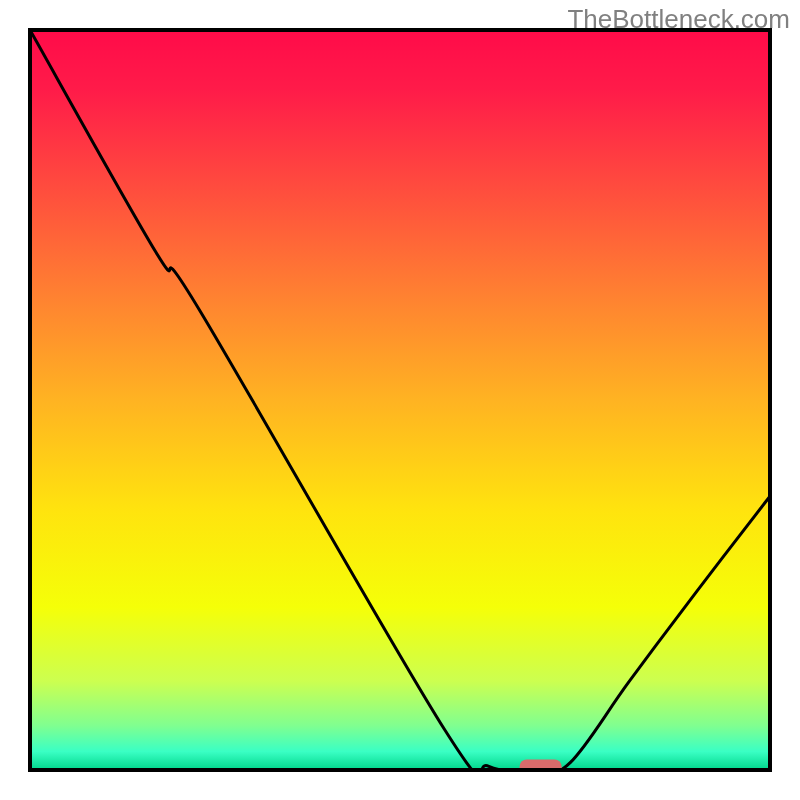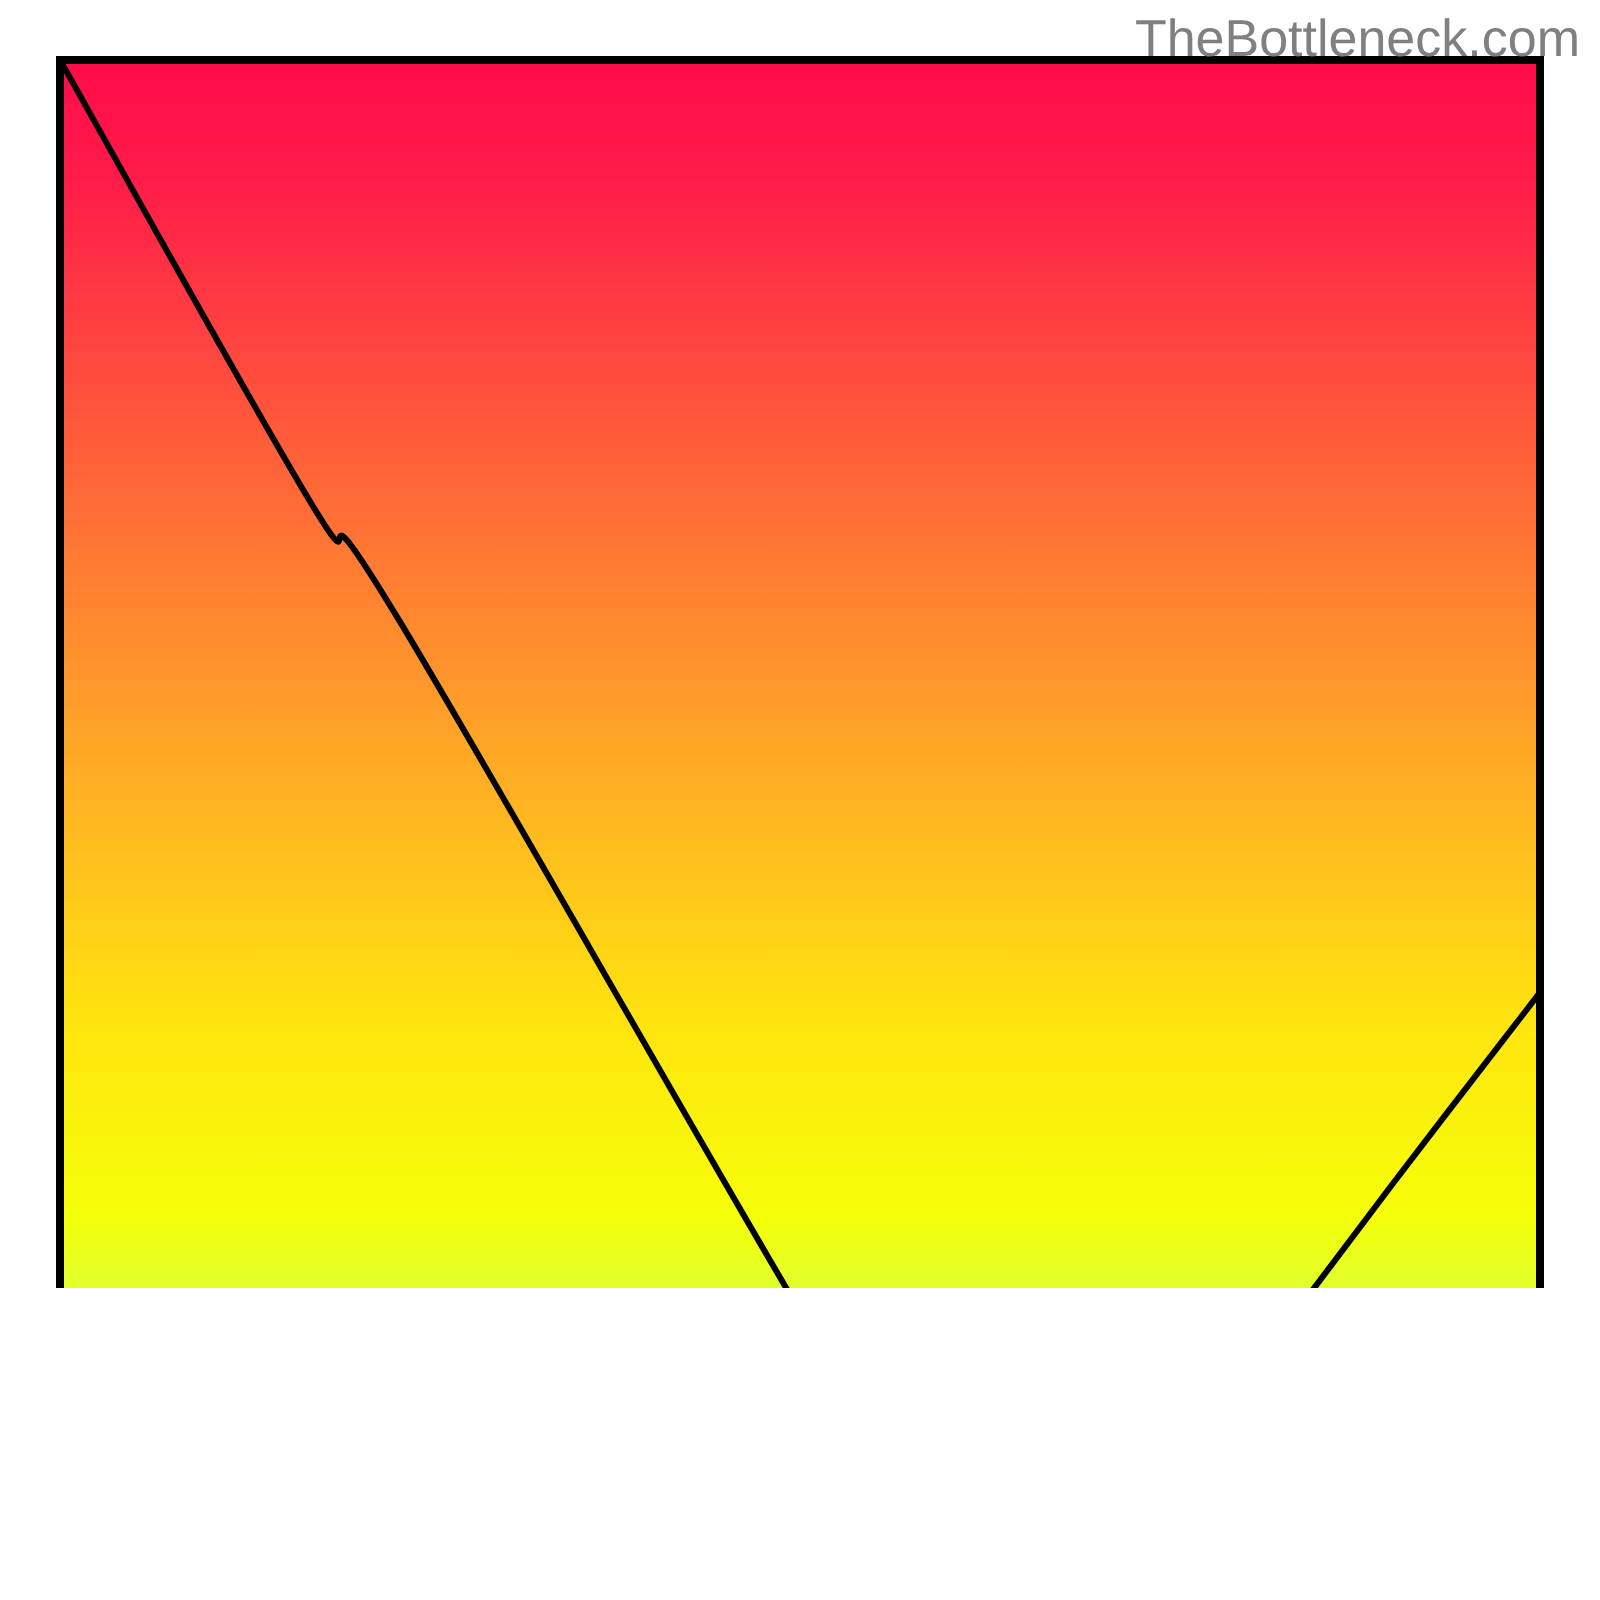--- a/index.html
+++ b/index.html
@@ -3,21 +3,21 @@
 <meta charset="utf-8">
 <style>
   body {
     margin: 0;
     padding: 0;
     background: #fff;
   }
   .chart-container {
     position: relative;
     width: 800px;
-    height: 644px;
+    height: 800px;
   }
   .watermark {
     position: absolute;
     top: 4px;
     right: 10px;
     font-family: Arial, Helvetica, sans-serif;
     font-size: 26px;
     color: #808080;
     font-weight: 500;
     z-index: 10;

